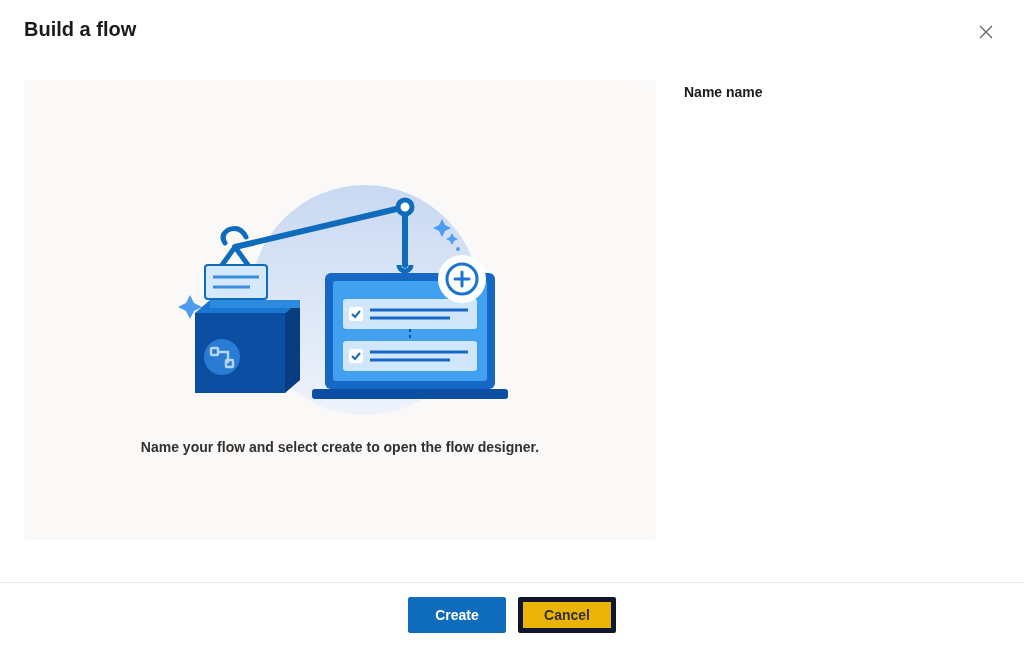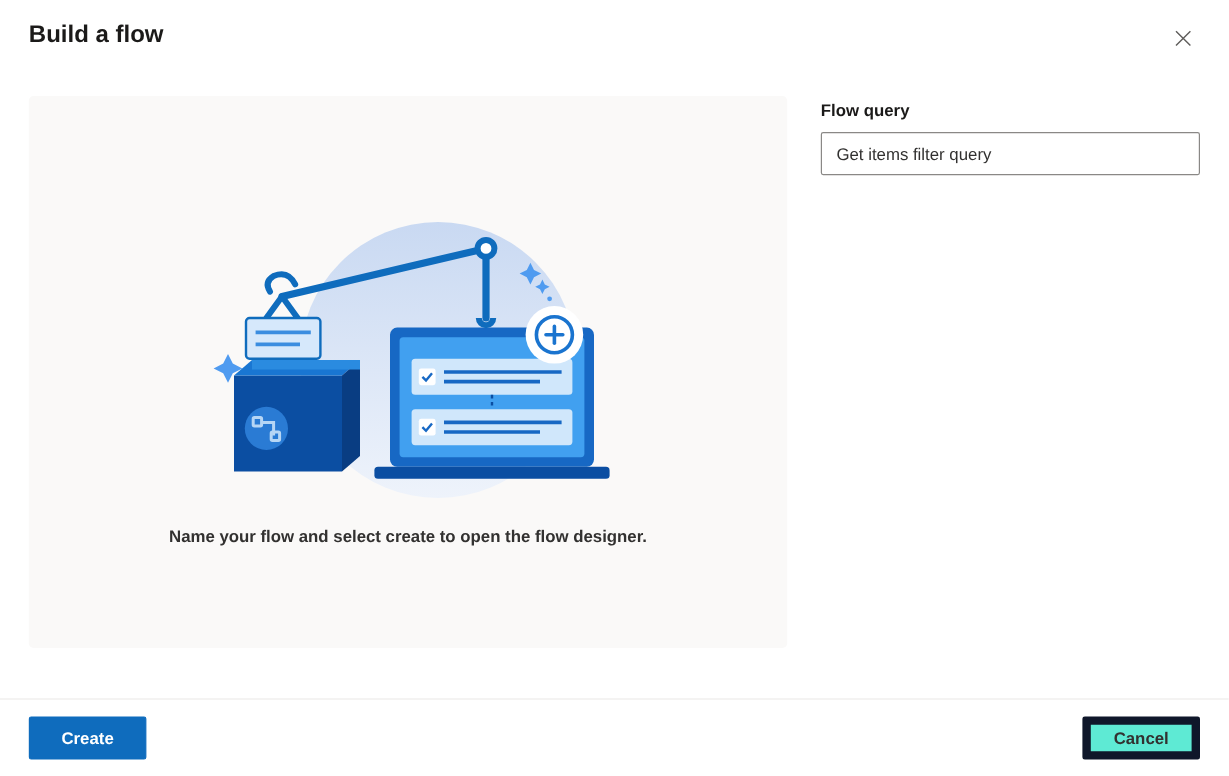--- a/index.html
+++ b/index.html
@@ -83,43 +83,43 @@
     outline: none;
   }
   .footer {
     position: absolute;
     bottom: 0;
     left: 0;
     right: 0;
     border-top: 1px solid #edebe9;
     padding: 14px 24px;
     display: flex;
-    justify-content: space-between;
+    justify-content: center;
     gap: 12px;
     background: #fff;
   }
   .btn {
     min-width: 98px;
     height: 36px;
     border-radius: 2px;
     font-size: 14px;
     font-weight: 600;
     font-family: inherit;
     cursor: pointer;
     border: 1px solid transparent;
   }
   .btn-primary {
     background: #0f6cbd;
     color: #ffffff;
     border-color: #0f6cbd;
   }
   .btn-secondary {
-    background: #5eead4;
+    background: #eab308;
     color: #323130;
-    border: 7px solid #0f172a;
+    border: 5px solid #0f172a;
   }
 </style>
 </head>
 <body>
 
 <div class="header">
   <h1 class="title">Build a flow</h1>
   <div class="close-btn">
     <svg width="16" height="16" viewBox="0 0 16 16">
       <path d="M2 2 L14 14 M14 2 L2 14" stroke="#605e5c" stroke-width="1.2" fill="none"></path>
@@ -203,21 +203,20 @@
         <line x1="312" y1="107" x2="312" y2="121" stroke="#1a74cf" stroke-width="3" stroke-linecap="round"></line>
         <line x1="305" y1="114" x2="319" y2="114" stroke="#1a74cf" stroke-width="3" stroke-linecap="round"></line>
 
         <path d="M249 100 a6 6 0 1 0 12 0" fill="none" stroke="#0f6cbd" stroke-width="5"></path>
       </svg>
     </div>
     <p class="instruction">Name your flow and select create to open the flow designer.</p>
   </div>
 
   <div class="right-panel">
-    <label class="label">Flow query</label>
-    <input type="text" class="text-input" value="Get items filter query" style="">
+    <label class="label">Name name</label>
   </div>
 </div>
 
 <div class="footer">
   <button class="btn btn-primary">Create</button>
   <button class="btn btn-secondary">Cancel</button>
 </div>
 
 </body></html>

